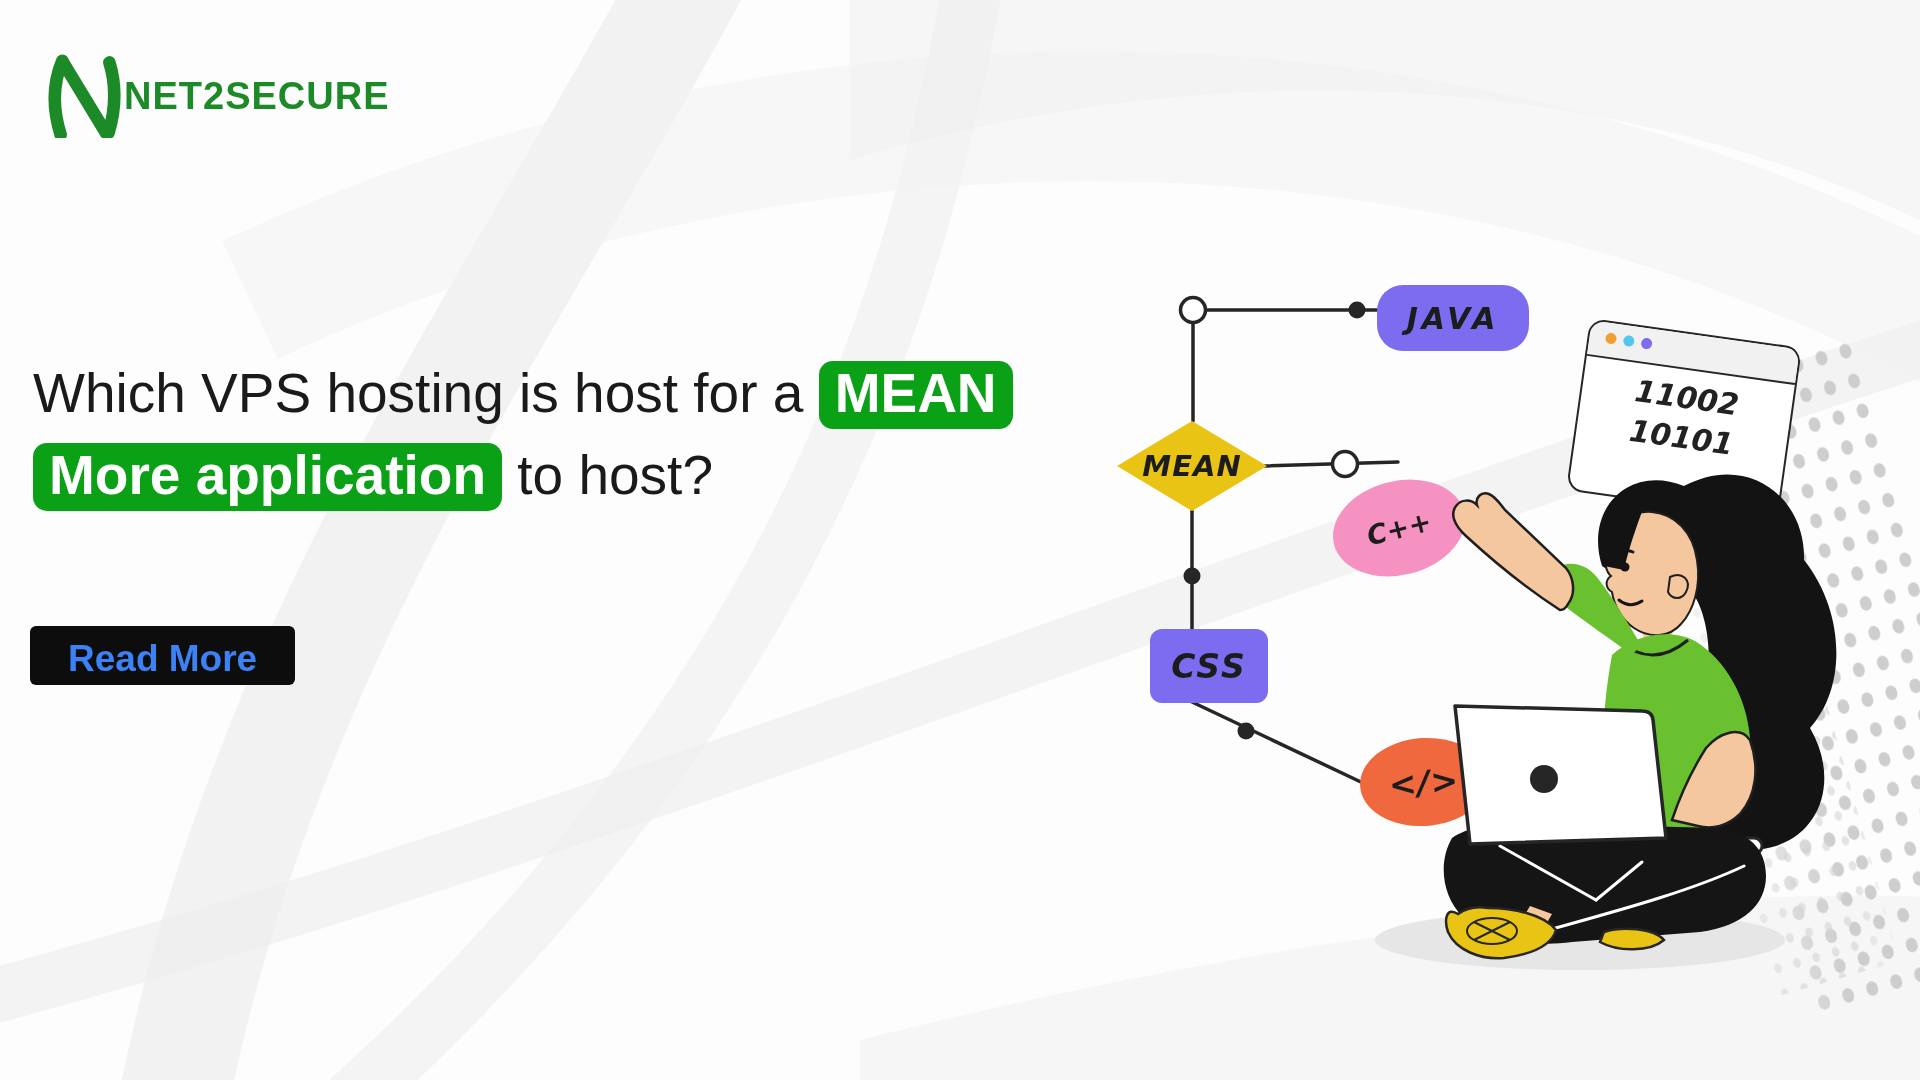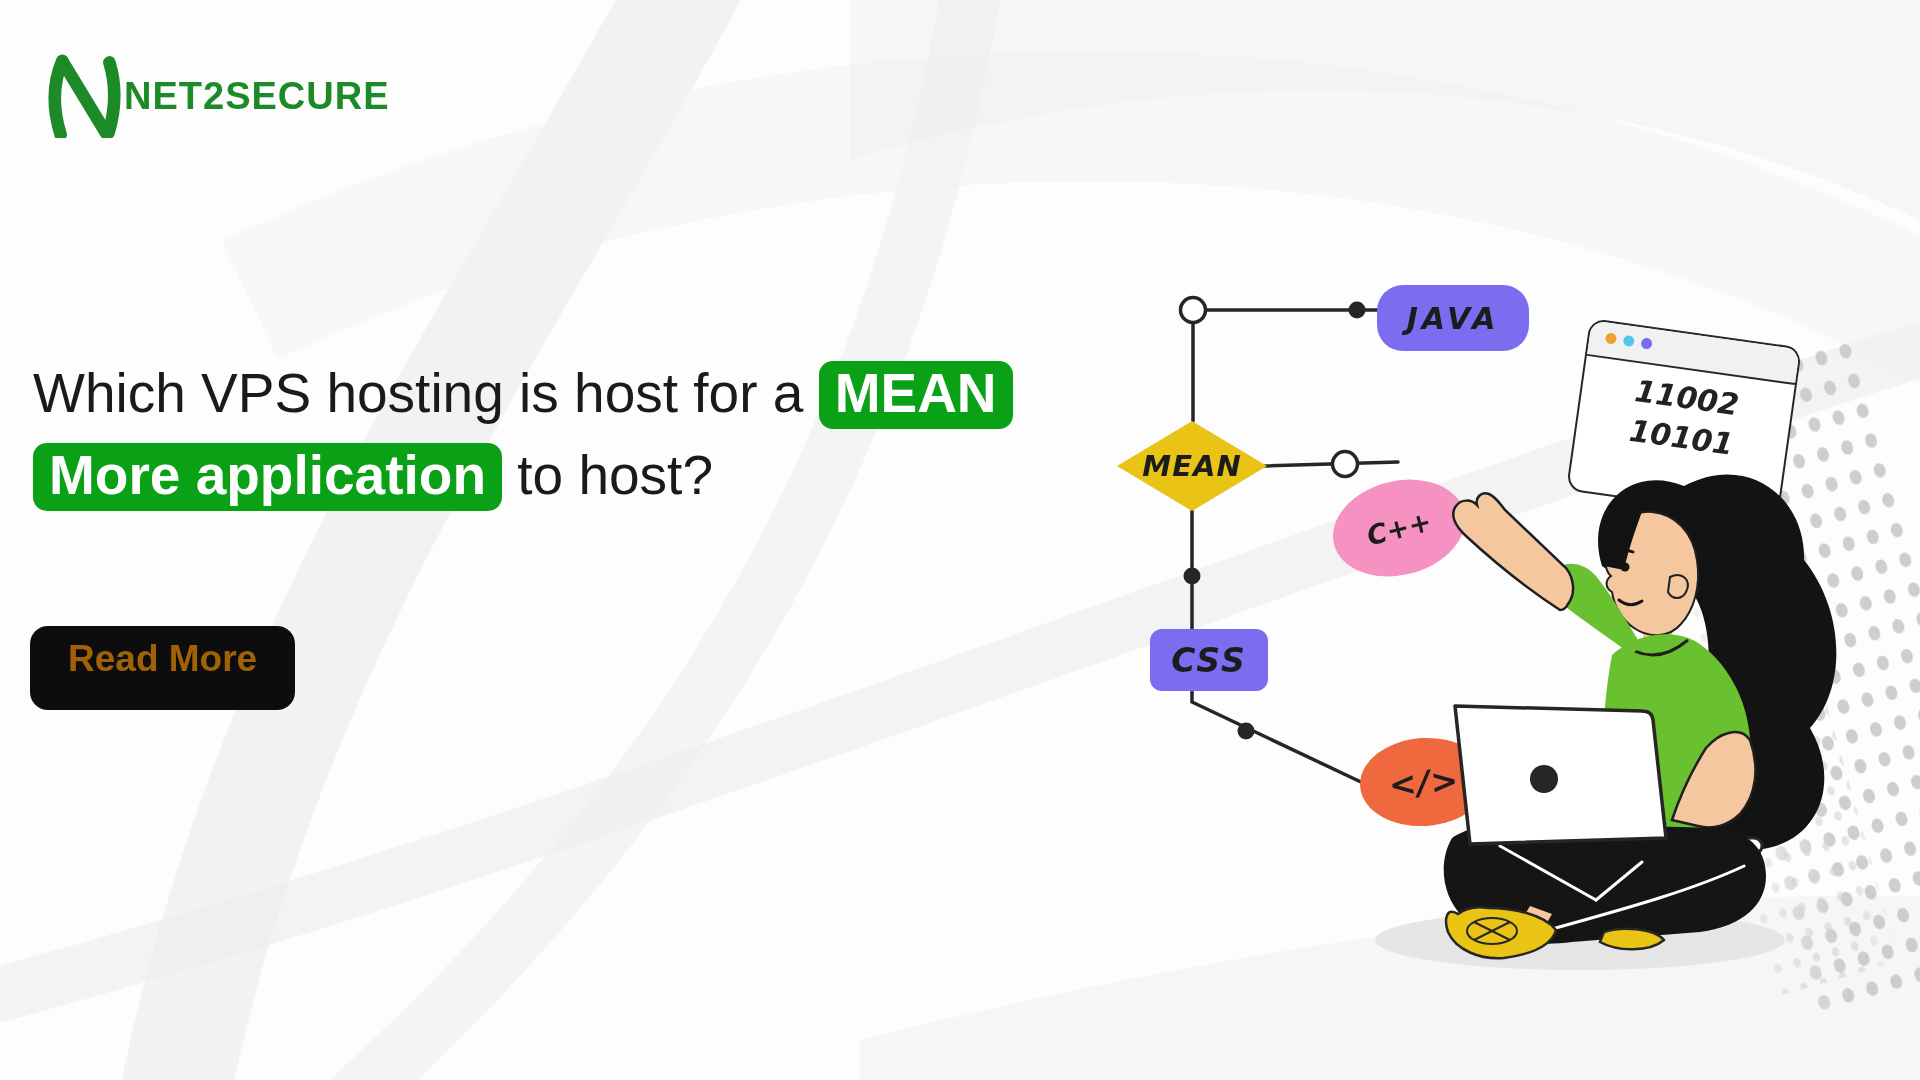--- a/index.html
+++ b/index.html
@@ -26,31 +26,31 @@
   .logo{position:absolute;left:46px;top:54px;display:flex;align-items:center;z-index:5;}
   .logo-name{font-size:38px;font-weight:700;letter-spacing:1px;color:#1d8a28;}
 
   
   .headline{position:absolute;left:33px;top:352px;width:1120px;z-index:5;
             font-size:55px;line-height:82px;color:#1a1a1a;font-weight:400;}
   .hl{display:inline-block;background:#0aa117;color:#ffffff;font-weight:700;
       padding:1px 16px 5px;border-radius:14px;line-height:62px;}
 
   
-  .cta{position:absolute;left:30px;top:626px;z-index:5;background:#0d0d0d;color:#a16207;
+  .cta{position:absolute;left:30px;top:626px;z-index:5;background:#0d0d0d;color:#3b82f6;
        font-family:"Liberation Sans",sans-serif;font-size:37px;font-weight:700;
-       padding:12px 38px 30px;border:none;border-radius:18px;cursor:pointer;}
+       padding:12px 38px 5px;border:none;border-radius:6px;cursor:pointer;}
 
   
   .fc-svg{position:absolute;inset:0;z-index:3;pointer-events:none;}
   .node{position:absolute;z-index:3;display:flex;align-items:center;justify-content:center;
         color:#1c1c1c;font-family:"DejaVu Sans",sans-serif;font-style:italic;font-weight:600;}
   .node-java{left:1377px;top:285px;width:152px;height:66px;border-radius:26px;
              background:#7b6cf0;font-size:30px;letter-spacing:4px;}
-  .node-css{left:1150px;top:629px;width:118px;height:62px;border-radius:12px;
+  .node-css{left:1150px;top:629px;width:118px;height:74px;border-radius:12px;
             background:#7b6cf0;font-size:33px;letter-spacing:2px;}
   .node-html{left:1117px;top:421px;width:150px;height:90px;background:#e9c414;font-size:29px;
              clip-path:polygon(50% 0,100% 50%,50% 100%,0 50%);letter-spacing:1px;}
   .node-cpp{left:1332px;top:481px;width:134px;height:94px;border-radius:50%;
             background:#f592c1;font-size:27px;transform:rotate(-14deg);}
   .node-code{left:1360px;top:738px;width:128px;height:88px;border-radius:50%;
              background:#f0683e;font-size:33px;font-weight:700;transform:rotate(-4deg);letter-spacing:1px;}
 
   
   .window{position:absolute;left:1577px;top:332px;width:214px;height:174px;z-index:2;

